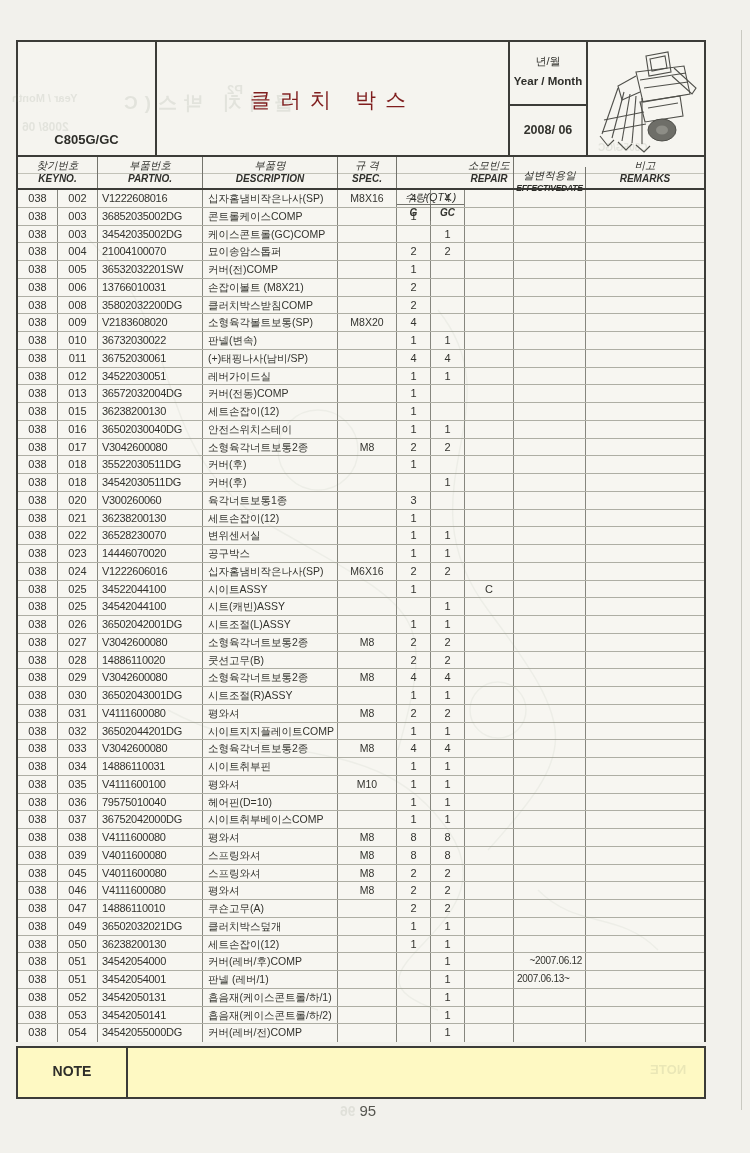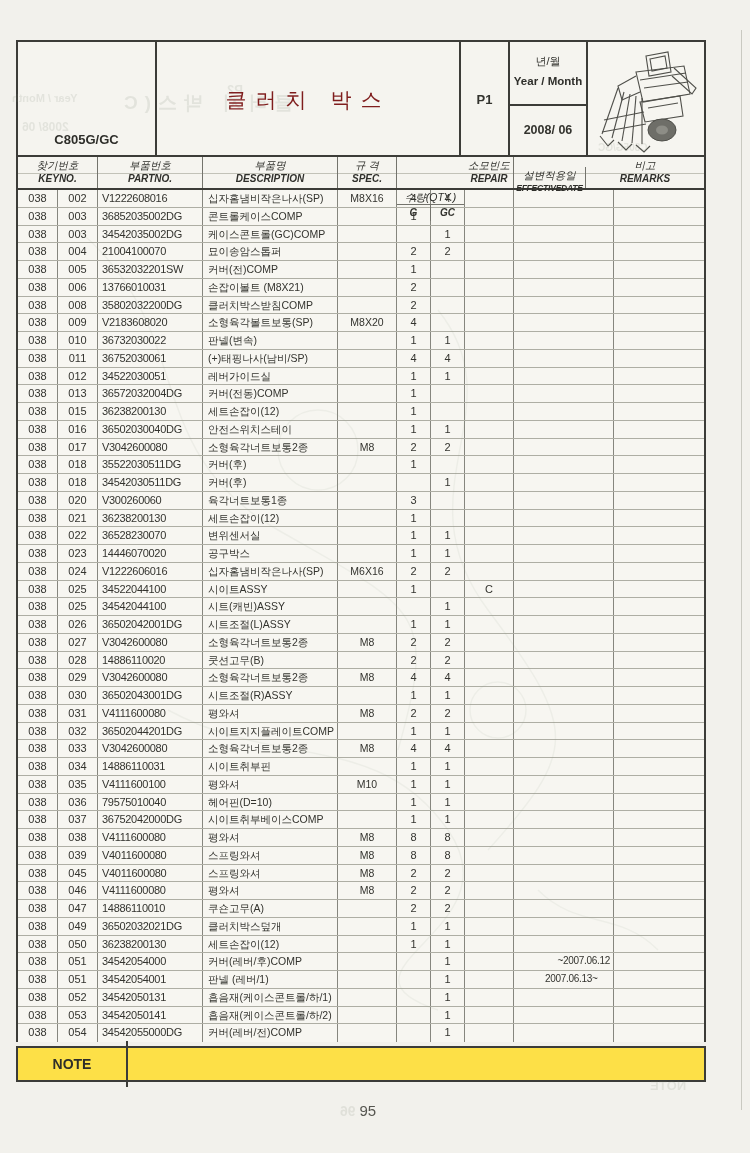--- a/index.html
+++ b/index.html
@@ -58,26 +58,26 @@
   .c { border-right:1px solid #86867e; font-size:11px; line-height:16.5px; white-space:nowrap; overflow:hidden; }
   .c:last-child { border-right:none; }
   .c-fig { width:40px; text-align:center; }
   .c-idx { width:40px; text-align:center; }
   .c-part { width:105px; padding-left:4px; letter-spacing:-0.3px; }
   .c-desc { width:135px; padding-left:5px; font-size:10.5px; }
   .c-spec { width:59px; text-align:center; font-size:10.5px; }
   .c-g { width:34px; text-align:center; }
   .c-gc { width:34px; text-align:center; }
   .c-repair { width:49px; text-align:center; }
-  .c-eff { width:72px; padding:0 3px; font-size:10px; letter-spacing:-0.3px;margin-left:28px; }
+  .c-eff { width:72px; padding:0 3px; font-size:10px; letter-spacing:-0.3px; }
   .c-eff.right { text-align:right; }
   .c-rem { flex:1; }
 
   
-  .note-box { position:absolute; left:16px; top:1046px; width:690px; height:36px; border:2px solid #3c3c38; display:flex; background:#fde047;align-items:center; }
+  .note-box { position:absolute; left:16px; top:1046px; width:690px; height:53px; border:2px solid #3c3c38; display:flex; background:#fef9c3; }
   .note-label-cell { width:110px; border-right:2px solid #3c3c38; text-align:center; line-height:46px; font-size:14px; font-weight:bold; color:#2e2e2a; }
   .note-content { position:relative; flex:1; }
 
   .page-number { position:absolute; top:1102px; left:0; width:100%; text-align:center; font-size:15px; color:#55554f; }
 
   
   .ghost { position:absolute; transform:scaleX(-1); color:#76806f; opacity:0.14; pointer-events:none; font-weight:bold; white-space:nowrap; }
   .squiggles { position:absolute; left:0; top:0; width:100%; height:100%; pointer-events:none; }
 </style>
 </head>
@@ -90,23 +90,20 @@
     <div class="header-block">
       <div class="hcell fig-cell">
         <span class="ghost" style="top:50px; left:-6px; font-size:11px;">Year / Month</span>
         <span class="ghost" style="top:78px; left:4px; font-size:12px;">2008/ 06</span>
         <div class="model-label">C805G/GC</div>
       </div>
       <div class="hcell title-cell">
         <span class="ghost" style="top:40px; left:70px; font-size:13px;">P2</span>
         <span class="ghost" style="top:48px; left:-40px; font-size:19px; letter-spacing:7px;">클러치 박스(C</span>
         <div class="fig-title">클러치 박스</div>
-      </div>
-      <div class="hcell p1-cell">
-        <div class="p1-label">P1</div>
       </div>
       <div class="hcell year-cell">
         <div class="ym-top">
           <div class="ym-ko">년/월</div>
           <div class="ym-en">Year / Month</div>
         </div>
         <div class="ym-val">2008/ 06</div>
       </div>
       <div class="hcell img-cell">
         <svg width="112" height="111" viewBox="0 0 112 111">

